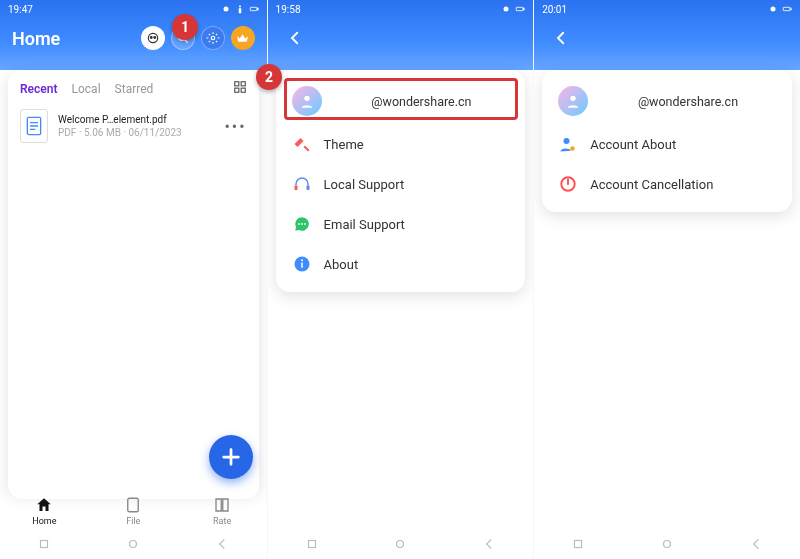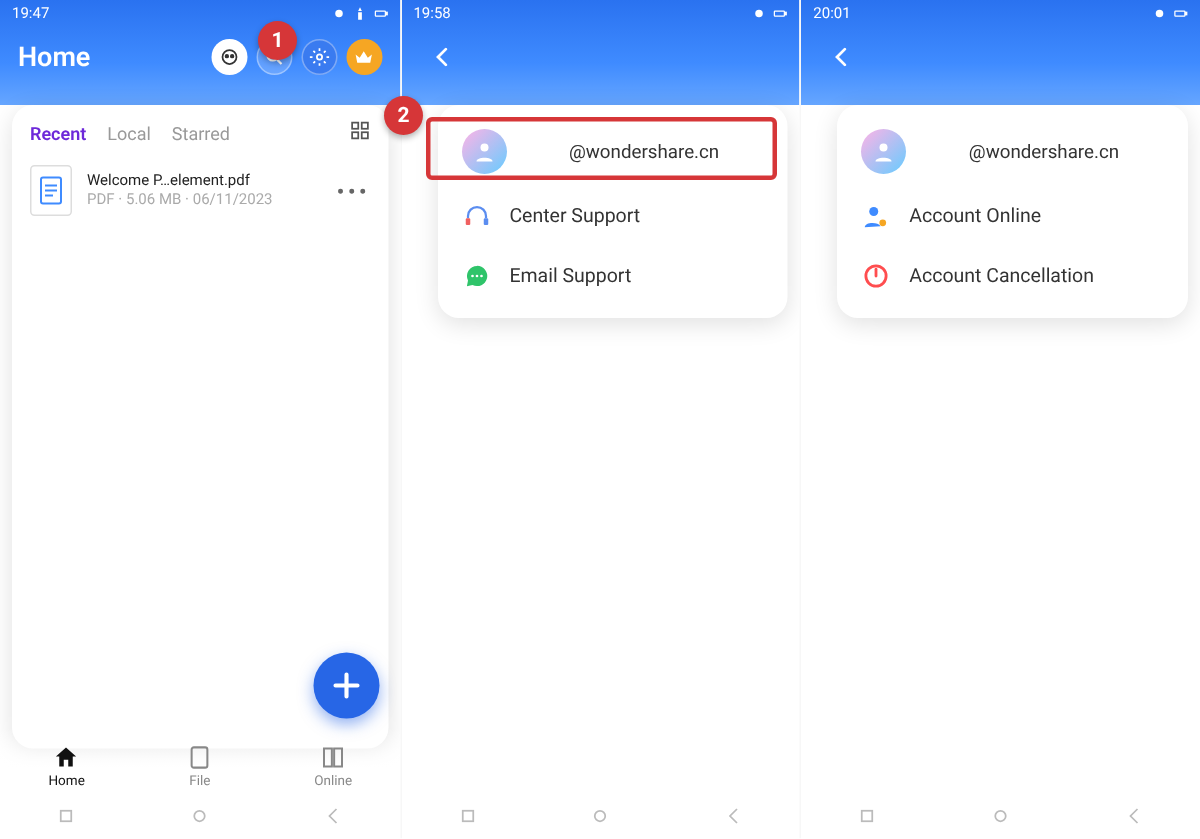--- a/index.html
+++ b/index.html
@@ -164,21 +164,21 @@
     left:0; right:0; bottom:0;
     height:28px;
     display:flex; justify-content:space-around; align-items:center;
     color:#bbb;
   }
   .navbar svg { width:14px; height:14px; }
 
   
   .settings-card {
     position:absolute;
-    left:24px; right:8px; top:70px;
+    left:8px; right:8px; top:70px;
     background:#fff;
     border-radius:14px;
     box-shadow: 0 4px 16px rgba(0,0,0,0.12);
     padding: 8px 4px;
   }
   .srow {
     display:flex; align-items:center;
     padding: 10px 12px;
     gap: 12px;
     font-size:13px;
@@ -325,21 +325,21 @@
       <div class="bitem">
         <svg viewBox="0 0 24 24" fill="none" stroke="#888" stroke-width="1.8">
             <rect x="5" y="3" width="14" height="18" rx="2"></rect>
           </svg>
         <span>File</span>
       </div>
       <div class="bitem">
         <svg viewBox="0 0 24 24" fill="none" stroke="#888" stroke-width="1.8">
             <path d="M4 4h7v16H4zM13 4h7v16h-7z"></path>
           </svg>
-        <span>Online</span>
+        <span>Rate</span>
       </div>
     </div>
 
     <div class="navbar">
       <span><svg viewBox="0 0 24 24" fill="none" stroke="#bbb" stroke-width="2">
             <rect x="6" y="6" width="12" height="12"></rect>
           </svg></span>
       <span><svg viewBox="0 0 24 24" fill="none" stroke="#bbb" stroke-width="2">
             <circle cx="12" cy="12" r="6"></circle>
           </svg></span>
@@ -378,39 +378,57 @@
           <svg width="16" height="16" viewBox="0 0 24 24" fill="#fff">
               <circle cx="12" cy="8" r="4"></circle>
               <path d="M4 22c0-5 16-5 16 0z"></path>
             </svg>
         </div>
         <div class="account-email">@wondershare.cn</div>
       </div>
 
       <div class="srow">
         <span class="sicon">
+          <svg width="18" height="18" viewBox="0 0 24 24" fill="#ff5a5a">
+              <path d="M2 12l8-8 4 4-8 8zM16 14l6 6-2 2-6-6z"></path>
+            </svg>
+        </span>
+        <span>Theme</span>
+      </div>
+      <div class="srow">
+        <span class="sicon">
           <svg width="18" height="18" viewBox="0 0 24 24" fill="none" stroke="#5b8df0" stroke-width="2">
               <path d="M4 14v-2a8 8 0 0116 0v2"></path>
               <rect x="2" y="14" width="4" height="6" rx="1" fill="#f06060" stroke="none"></rect>
               <rect x="18" y="14" width="4" height="6" rx="1" fill="#5b8df0" stroke="none"></rect>
             </svg>
         </span>
-        <span>Center Support</span>
+        <span>Local Support</span>
       </div>
       <div class="srow">
         <span class="sicon">
           <svg width="18" height="18" viewBox="0 0 24 24" fill="#2fc46a">
               <path d="M12 3a9 9 0 00-8 13l-1 5 5-1a9 9 0 104-17z"></path>
               <circle cx="8" cy="12" r="1.2" fill="#fff"></circle>
               <circle cx="12" cy="12" r="1.2" fill="#fff"></circle>
               <circle cx="16" cy="12" r="1.2" fill="#fff"></circle>
             </svg>
         </span>
         <span>Email Support</span>
       </div>
+      <div class="srow">
+        <span class="sicon">
+          <svg width="18" height="18" viewBox="0 0 24 24" fill="#3f8bff">
+              <circle cx="12" cy="12" r="10"></circle>
+              <rect x="11" y="10" width="2" height="7" fill="#fff"></rect>
+              <circle cx="12" cy="7" r="1.3" fill="#fff"></circle>
+            </svg>
+        </span>
+        <span>About</span>
+      </div>
     </div>
 
     <div class="navbar">
       <span><svg viewBox="0 0 24 24" fill="none" stroke="#bbb" stroke-width="2">
             <rect x="6" y="6" width="12" height="12"></rect>
           </svg></span>
       <span><svg viewBox="0 0 24 24" fill="none" stroke="#bbb" stroke-width="2">
             <circle cx="12" cy="12" r="6"></circle>
           </svg></span>
       <span><svg viewBox="0 0 24 24" fill="none" stroke="#bbb" stroke-width="2">
@@ -454,21 +472,21 @@
       </div>
 
       <div class="srow">
         <span class="sicon">
           <svg width="18" height="18" viewBox="0 0 24 24" fill="#3f8bff">
               <circle cx="10" cy="8" r="4"></circle>
               <path d="M2 22c0-5 12-5 14-1"></path>
               <circle cx="18" cy="18" r="3" fill="#f5a623"></circle>
             </svg>
         </span>
-        <span>Account Online</span>
+        <span>Account About</span>
       </div>
       <div class="srow">
         <span class="sicon">
           <svg width="18" height="18" viewBox="0 0 24 24" fill="none" stroke="#ff4d4f" stroke-width="2.5" stroke-linecap="round">
               <circle cx="12" cy="12" r="9"></circle>
               <path d="M12 6v6" stroke="#ff4d4f"></path>
             </svg>
         </span>
         <span>Account Cancellation</span>
       </div>

